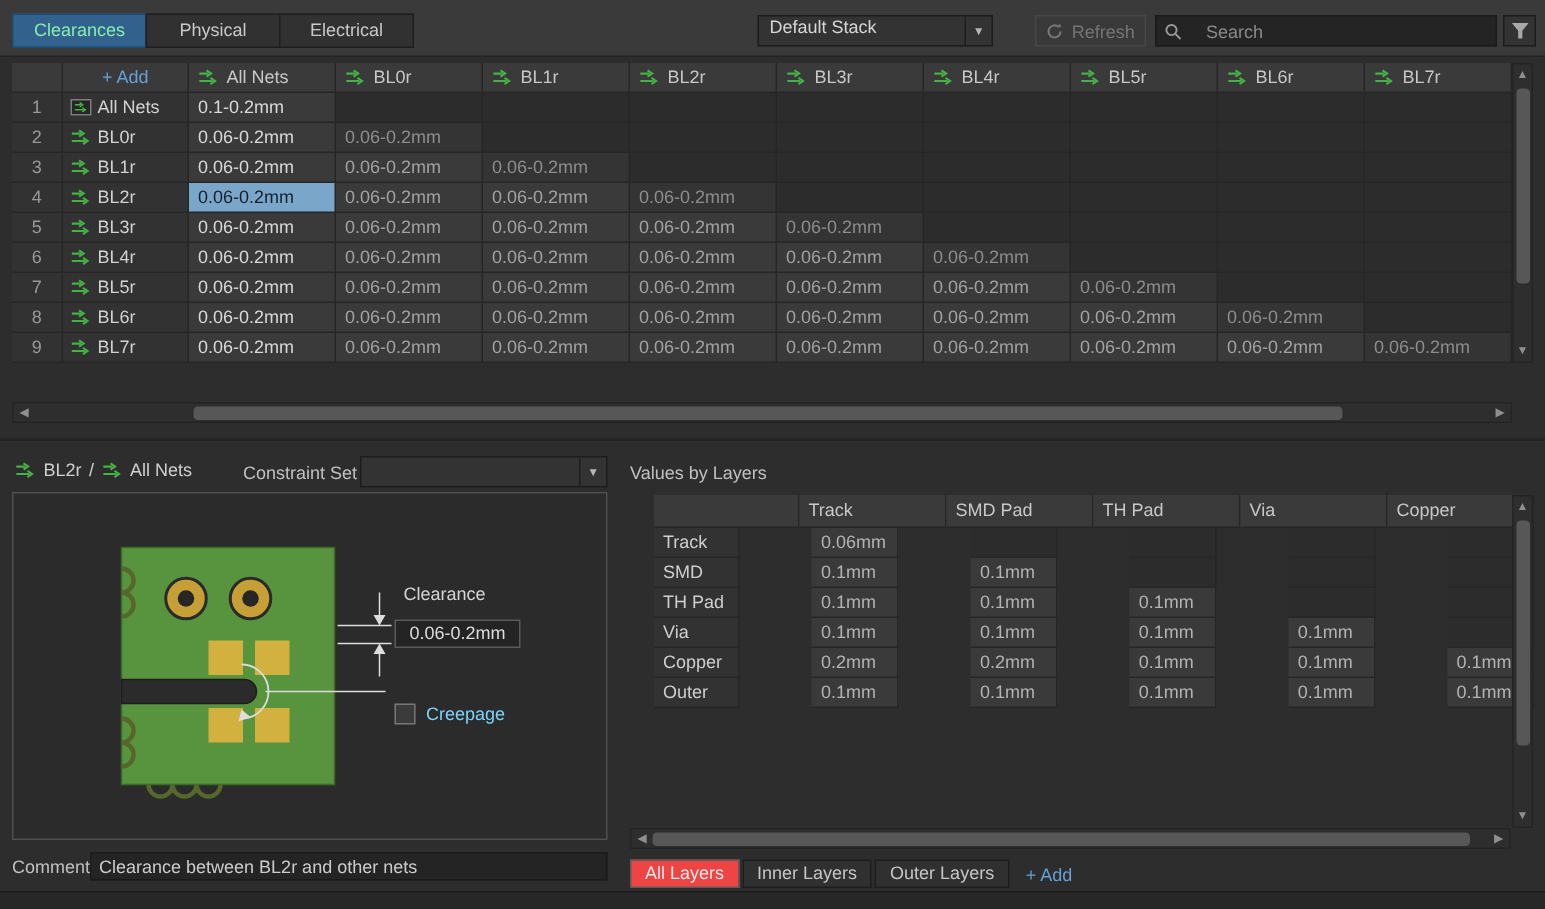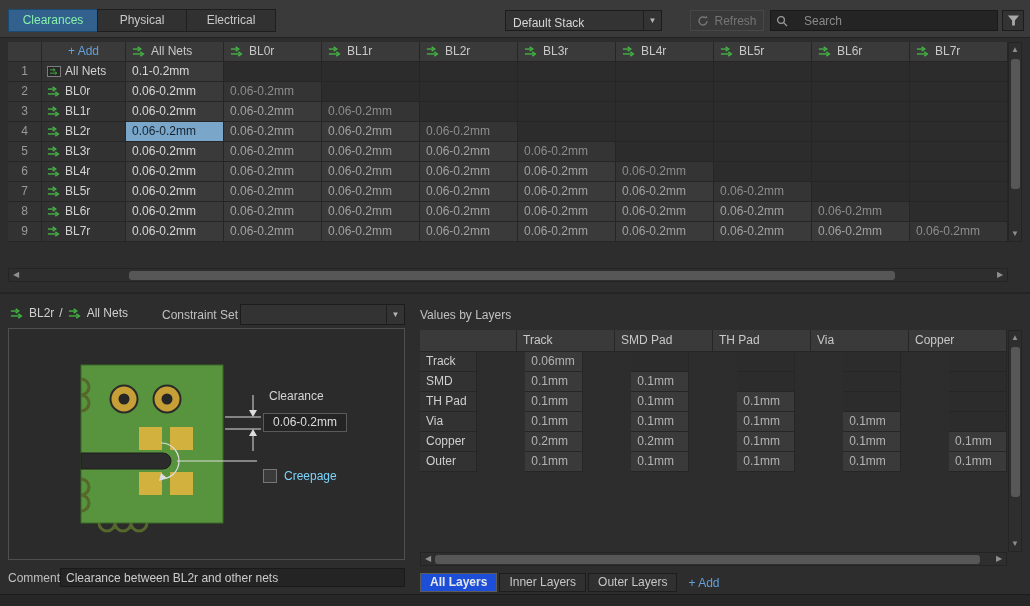--- a/index.html
+++ b/index.html
@@ -13,21 +13,21 @@
     overflow:hidden;
   }
   svg.nicon { width:14px; height:11px; flex:0 0 auto; display:inline-block; }
   .boxed { border:1px solid #7d7d7d; background:#262626; padding:1px; width:17px; height:14px; }
 
   
   .topbar { position:absolute; left:0; top:0; width:1030px; height:38px; background:#3a3a3a; border-bottom:1px solid #232323; }
   .tab { position:absolute; top:9px; height:23px; line-height:21px; width:90px; text-align:center;
          background:#313131; border:1px solid #1e1e1e; color:#c9c9c9; cursor:default; }
   .tab.active { background:#31618c; border-color:#1d4a70; color:#86efac; }
-  .combo { position:absolute; background:#333333; border:1px solid #1c1c1c; height:21px; display:flex; align-items:flex-end; }
+  .combo { position:absolute; background:#333333; border:1px solid #1c1c1c; height:21px; display:flex; align-items:flex-start; }
   .combo .ctext { flex:1; padding-left:7px; color:#d6d6d6; overflow:hidden; white-space:nowrap; }
   .combo .carrow { width:18px; text-align:center; color:#b5b5b5; font-size:8px; border-left:1px solid #1f1f1f; line-height:19px; }
   .btn-refresh { position:absolute; left:690px; top:10px; width:74px; height:21px; background:#393939; border:1px solid #474747;
                  color:#757575; display:flex; align-items:center; justify-content:center; gap:5px; }
   .searchbox { position:absolute; left:770px; top:10px; width:228px; height:21px; background:#242424; border:1px solid #1a1a1a;
                display:flex; align-items:center; padding:0 5px; gap:16px; }
   .searchbox input { flex:1; background:transparent; border:none; outline:none; color:#cccccc; font-family:"Liberation Sans",sans-serif; font-size:12px; }
   .searchbox input::placeholder { color:#8b8b8b; }
   .btn-filter { position:absolute; left:1002px; top:10px; width:22px; height:21px; background:#333333; border:1px solid #1c1c1c;
                 display:flex; align-items:center; justify-content:center; }
@@ -68,34 +68,34 @@
               text-align:center; line-height:17px; color:#dddddd; }
   .pv-creep { position:absolute; left:254px; top:140px; display:flex; align-items:center; gap:7px; color:#7dd3fc; }
   .checkbox { width:14px; height:14px; background:#3b3b3b; border:1px solid #767676; }
 
   
   .comment-label { position:absolute; left:8px; top:571px; color:#c0c0c0; }
   .comment-input { position:absolute; left:60px; top:568px; width:345px; height:19px; background:#242424; border:1px solid #1a1a1a;
                    color:#cccccc; font-family:"Liberation Sans",sans-serif; font-size:12px; padding:0 5px; }
 
   
-  .ltable { position:absolute; left:420px; top:330px; width:587px; }
+  .ltable { position:absolute; left:436px; top:330px; width:587px; }
   .lhead, .lrow { display:flex; height:20px; }
   .lhead { height:22px; }
   .lh { background:#3a3a3a; color:#c8c8c8; border-right:1px solid #262626; border-bottom:1px solid #262626; padding-left:6px; line-height:21px; height:22px; overflow:hidden; }
   .ll { width:97px; background:#323232; color:#cfcfcf; border-right:1px solid #262626; border-bottom:1px solid #262626; padding-left:6px; line-height:19px; height:20px; }
   .lv { width:98px; background:#2c2c2c; color:#b3b3b3; border-right:1px solid #262626; border-bottom:1px solid #262626; padding-left:6px; line-height:19px; height:20px;margin-left:48px; }
   .lf { background:#3a3a3a; }
   .lh.first { width:97px; }
   .lh.colv { width:98px; }
 
   
   .ltabs { position:absolute; left:420px; top:573px; display:flex; align-items:center; gap:2px; }
   .ltab { height:19px; line-height:17px; padding:0 9px; background:#303030; border:1px solid #1d1d1d; color:#c6c6c6; }
-  .ltab.active { background:#1d4ed8; border-color:#5c5c5c; color:#e8e8e8;font-weight:bold; }
+  .ltab.active { background:#ef4444; border-color:#5c5c5c; color:#e8e8e8; }
   .ladd { color:#64a0d8; margin-left:9px; }
 
   .statusband { position:absolute; left:0; top:594px; width:1030px; height:12px; background:#272727; border-top:1px solid #1c1c1c; }
 </style>
 </head>
 <body>
 
 <svg width="0" height="0" style="position:absolute">
   <symbol id="neticon" viewBox="0 0 16 12">
     <g fill="none" stroke="#44b244" stroke-width="1.6">

